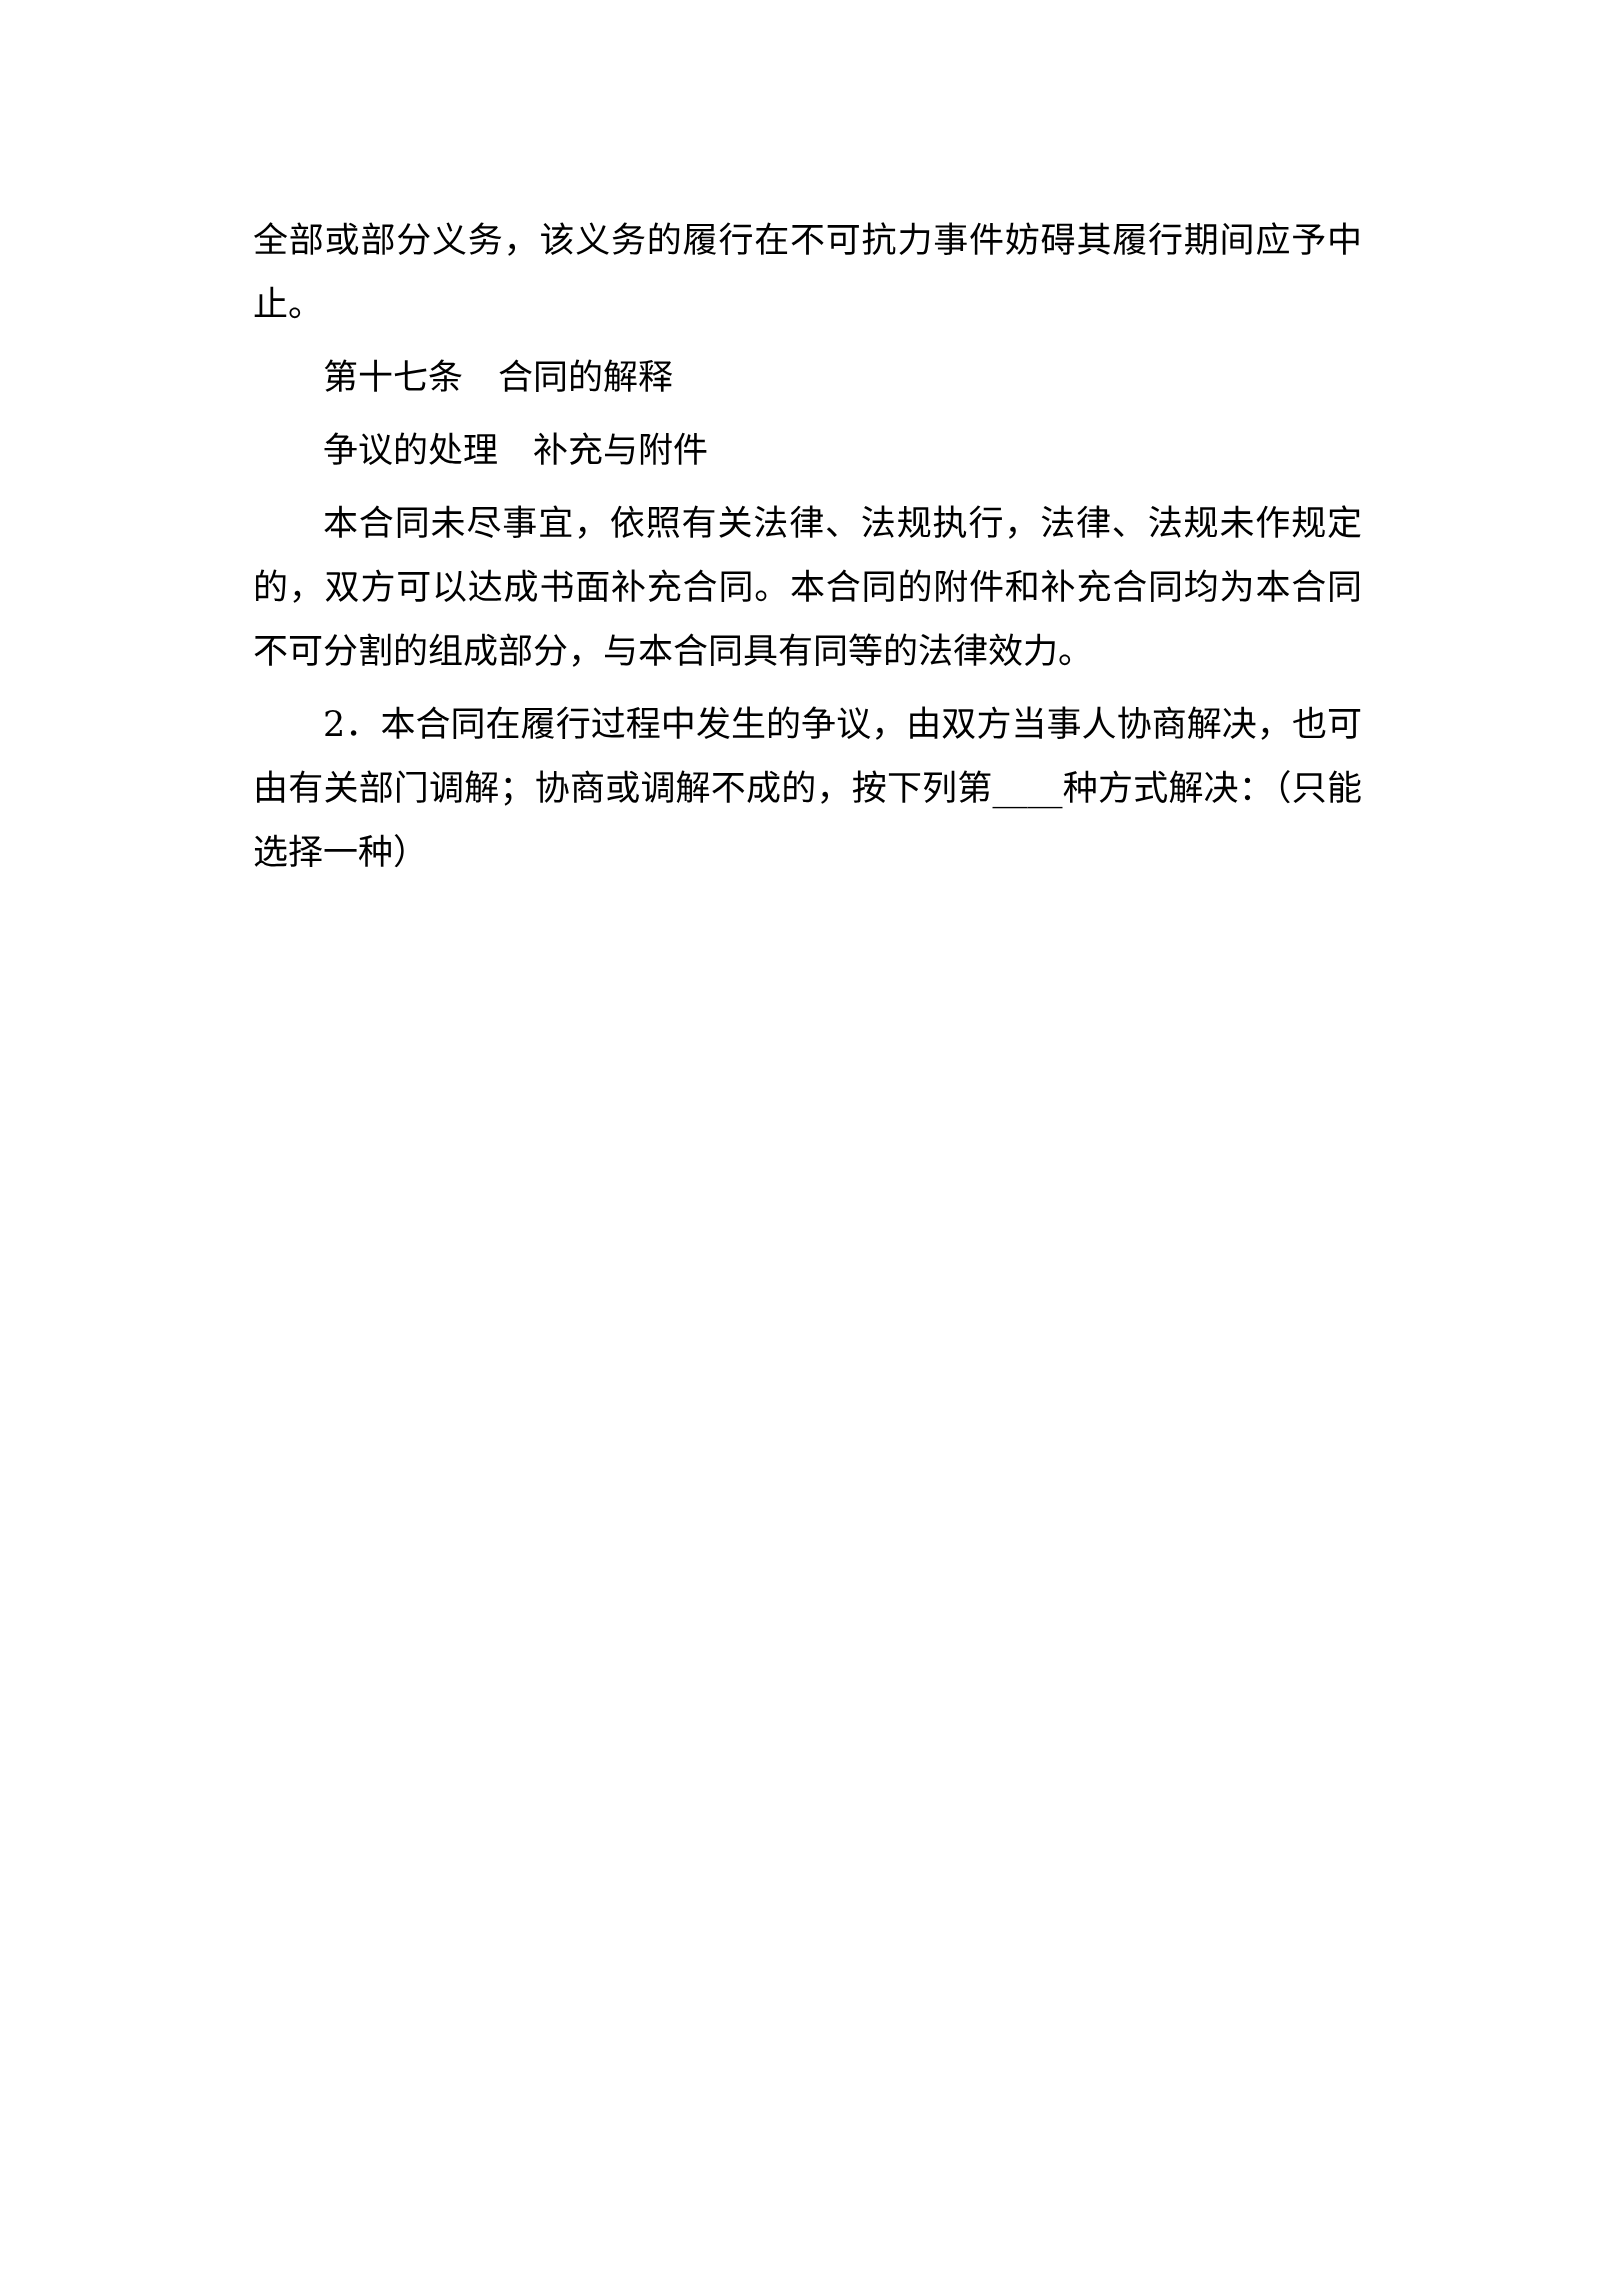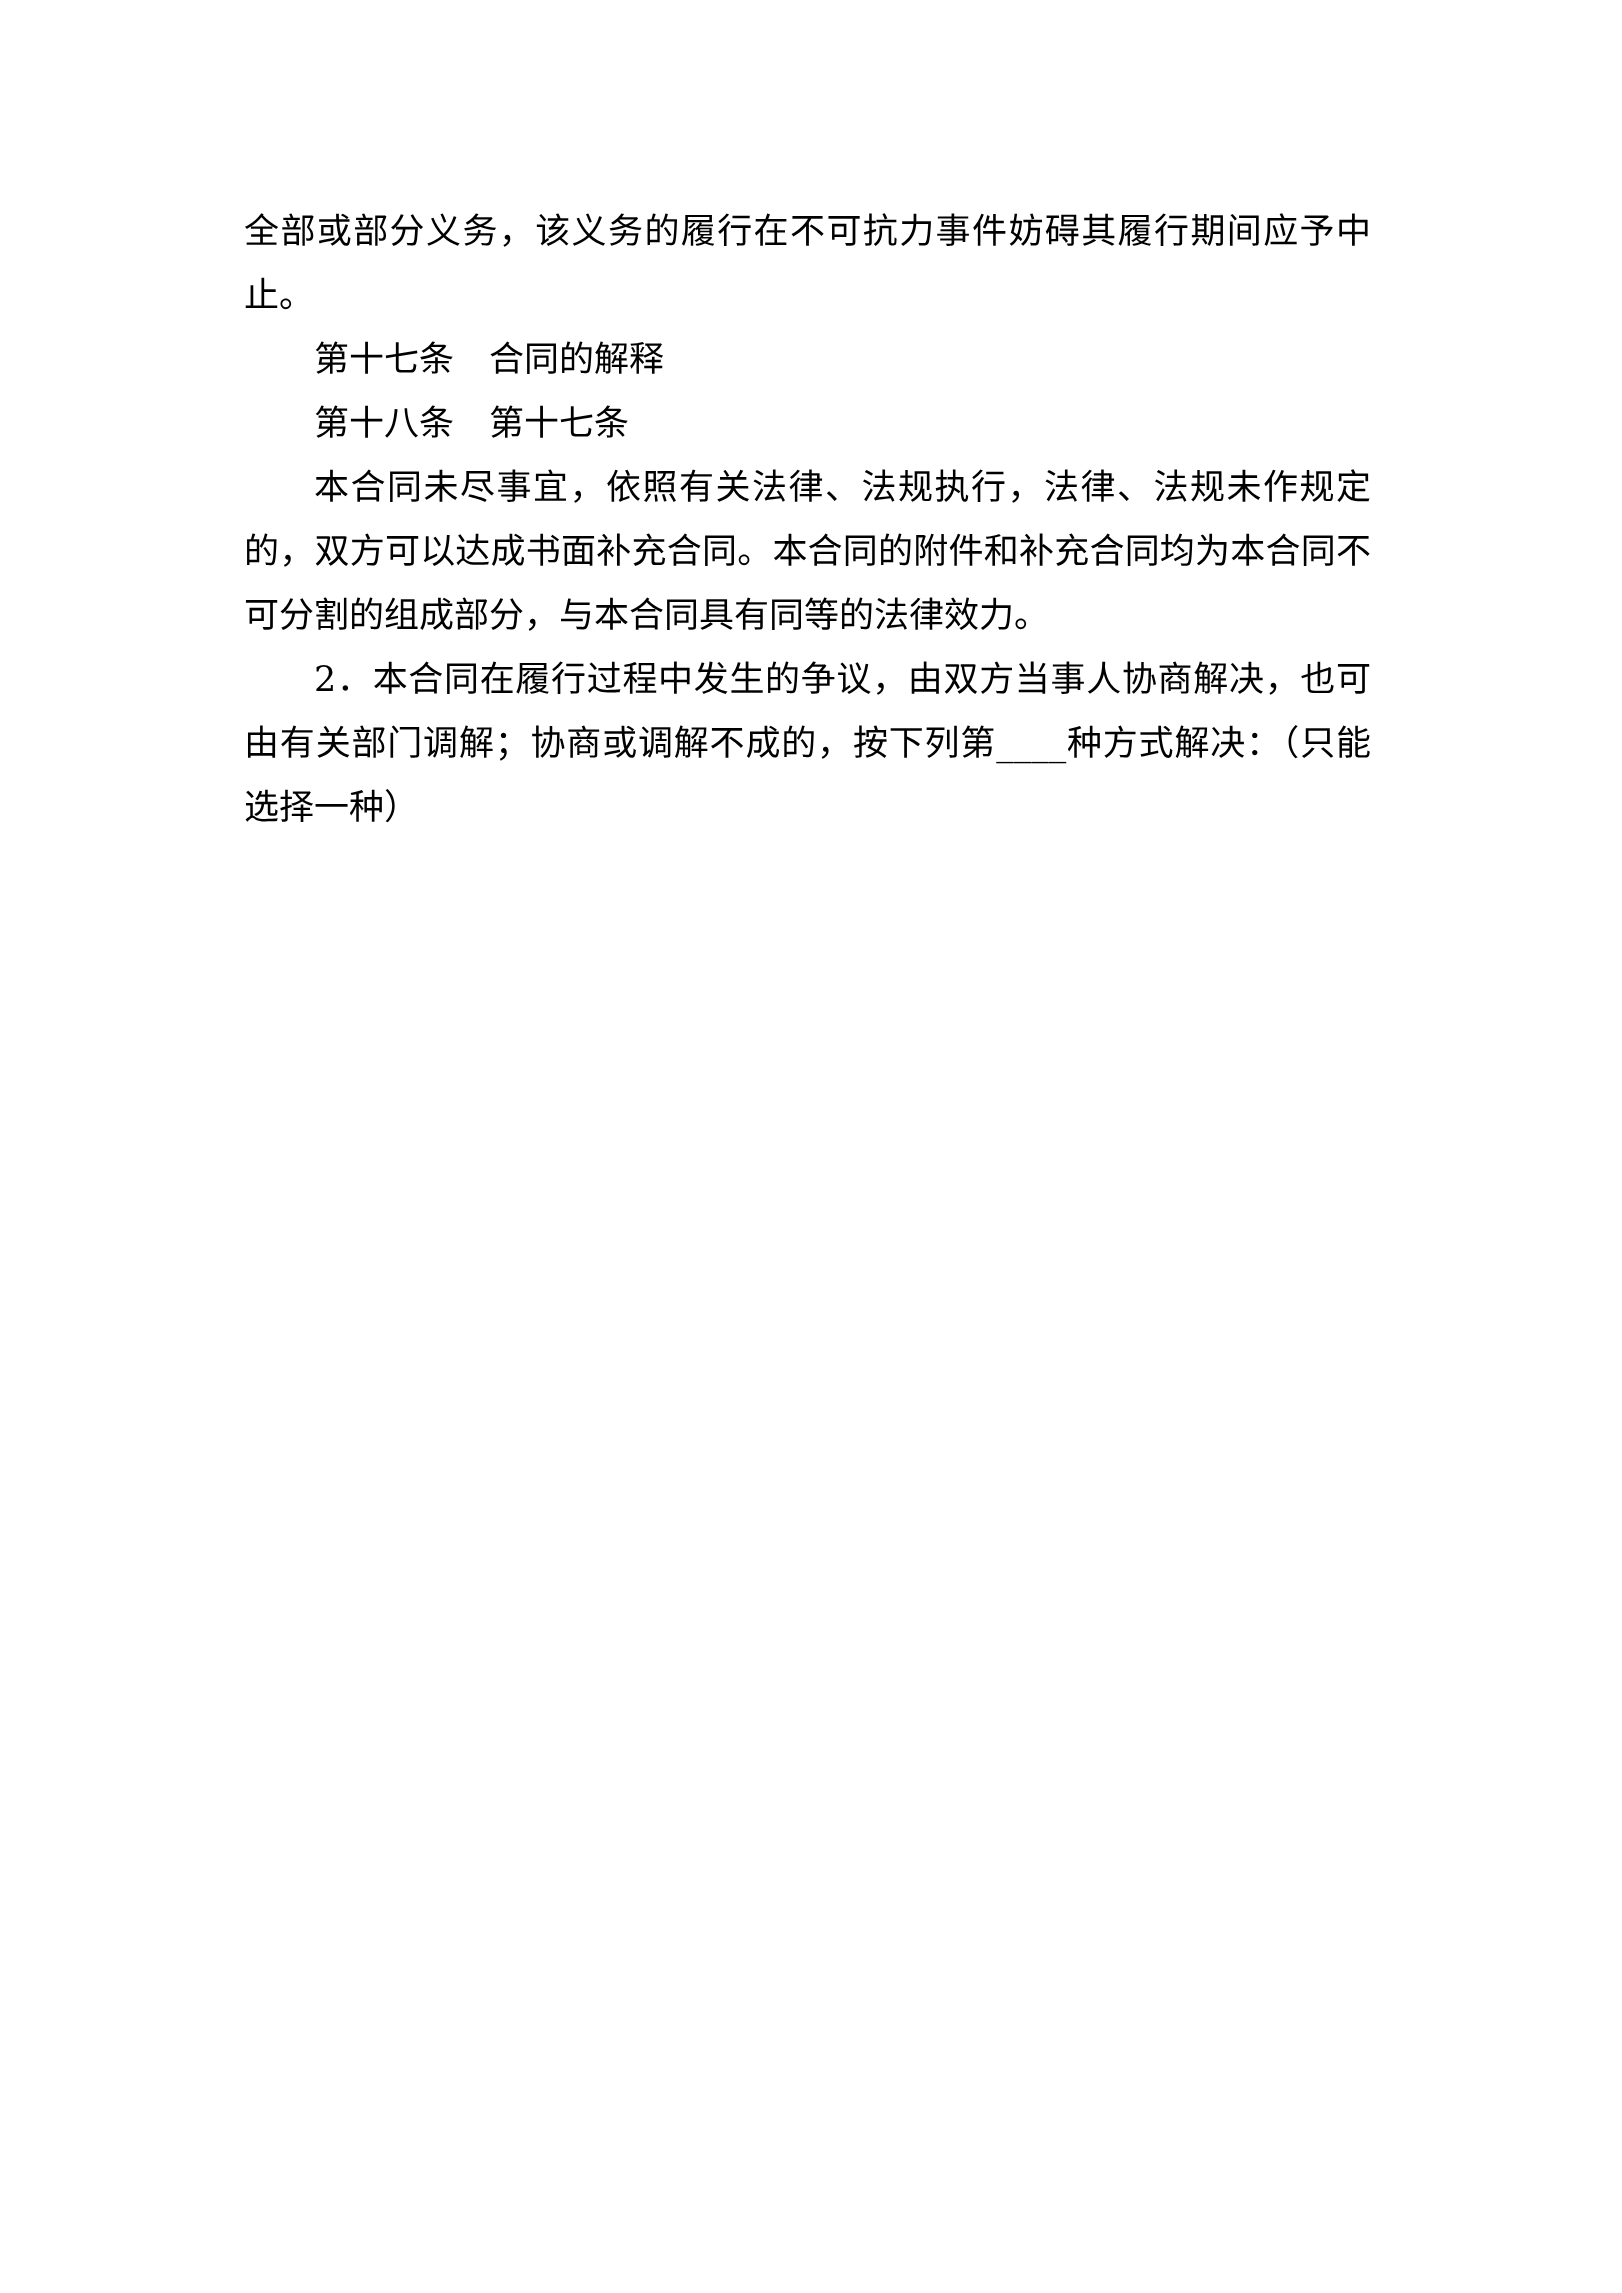--- a/index.html
+++ b/index.html
@@ -20,39 +20,39 @@
     left: 244px;
     top: 199px;
     width: 1127px;
     font-size: 35px;
     line-height: 64px;
     color: #000000;
     text-align: justify;
     letter-spacing: 0;
   }
   .content p {
-    margin: 0;
+    margin: 9px;
     padding: 0;
   }
   .para-indent {
     text-indent: 2em;
   }
   .para-flush {
     text-indent: 0;
   }
   .heading {
     text-indent: 2em;
     font-weight: normal;
   }
 </style>
 </head>
 <body>
 
 <div class="page">
   <div class="content">
     <p class="para-flush">全部或部分义务，该义务的履行在不可抗力事件妨碍其履行期间应予中止。</p>
     <p class="heading">第十七条　合同的解释</p>
-    <p class="heading">第十八条　第十七条</p>
+    <p class="heading">争议的处理　补充与附件</p>
     <p class="para-indent">本合同未尽事宜，依照有关法律、法规执行，法律、法规未作规定的，双方可以达成书面补充合同。本合同的附件和补充合同均为本合同不可分割的组成部分，与本合同具有同等的法律效力。</p>
     <p class="para-indent">2．本合同在履行过程中发生的争议，由双方当事人协商解决，也可由有关部门调解；协商或调解不成的，按下列第____种方式解决：（只能选择一种）</p>
   </div>
 </div>
 
 
 </body></html>

